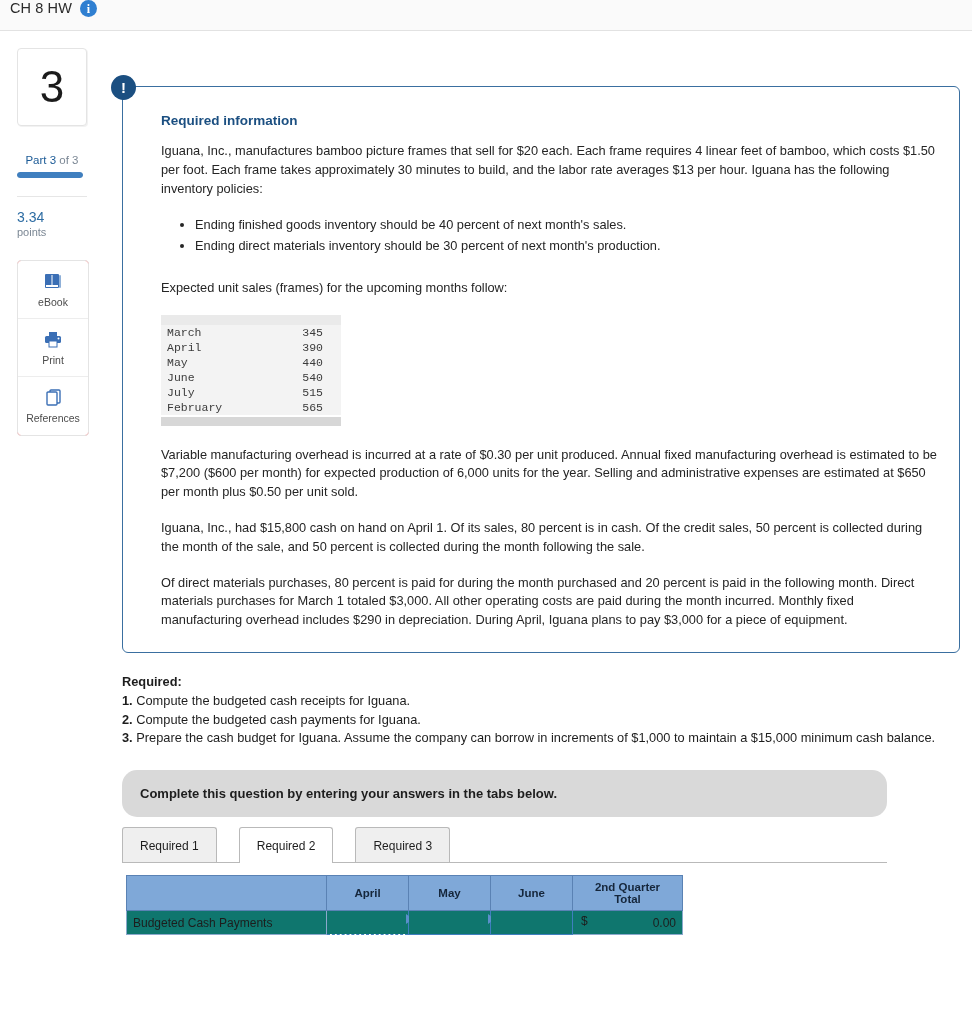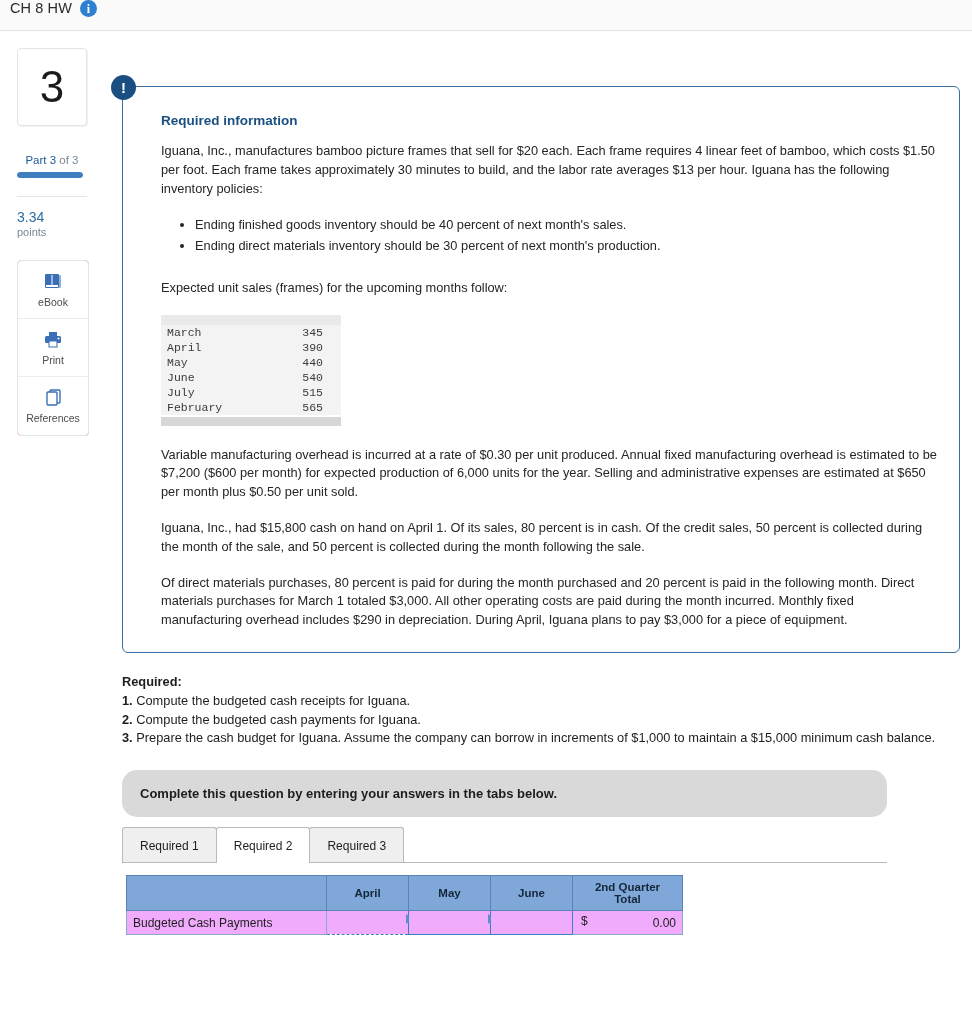--- a/index.html
+++ b/index.html
@@ -191,21 +191,21 @@
     width: 765px;
     background: #d9d9d9;
     padding: 16px 18px;
     font-size: 13px;
     font-weight: bold;
     color: #1d1d1d;
     border-radius: 15px;
   }
 
   
-  .tabs { margin: 10px 0 0 12px; display: flex; align-items: flex-end; position: relative; width: 765px; }
+  .tabs { margin: 10px 0 0 12px; display: flex; align-items: flex-end; position: relative; width: 765px; gap: 23px; }
   .tab {
     padding: 11px 17px 10px 17px;
     font-size: 12px;
     color: #1d1d1d;
     background: #efefef;
     border: 1px solid #b9b9b9;
     border-bottom: none;
     border-radius: 3px 3px 0 0;
     margin-right: -1px;
     cursor: pointer;
@@ -258,21 +258,21 @@
     border: 1px solid #5a82b4;
     font-weight: bold;
     font-size: 11.5px;
     padding: 5px 8px;
     text-align: center;
     color: #15263b;
   }
   table.ans th.lbl-col { background: #7fa8d8; width: 200px; }
   table.ans td {
     border: 1px solid #8aa8cc;
-    background: #f0abfc;
+    background: #0f766e;
     height: 24px;
     padding: 2px 6px;
   }
   table.ans td.rowlabel { text-align: left; border: 1px solid #8aa8cc; width: 200px; }
   td.cell-input { width: 82px; position: relative; padding: 0; }
   td.cell-input.active { border: 1px dashed #3f7fbf; }
   td.cell-input.plain { border: 1px solid #3f7fbf; }
   .tri {
     position: absolute;
     right: -5px; top: 3px;

